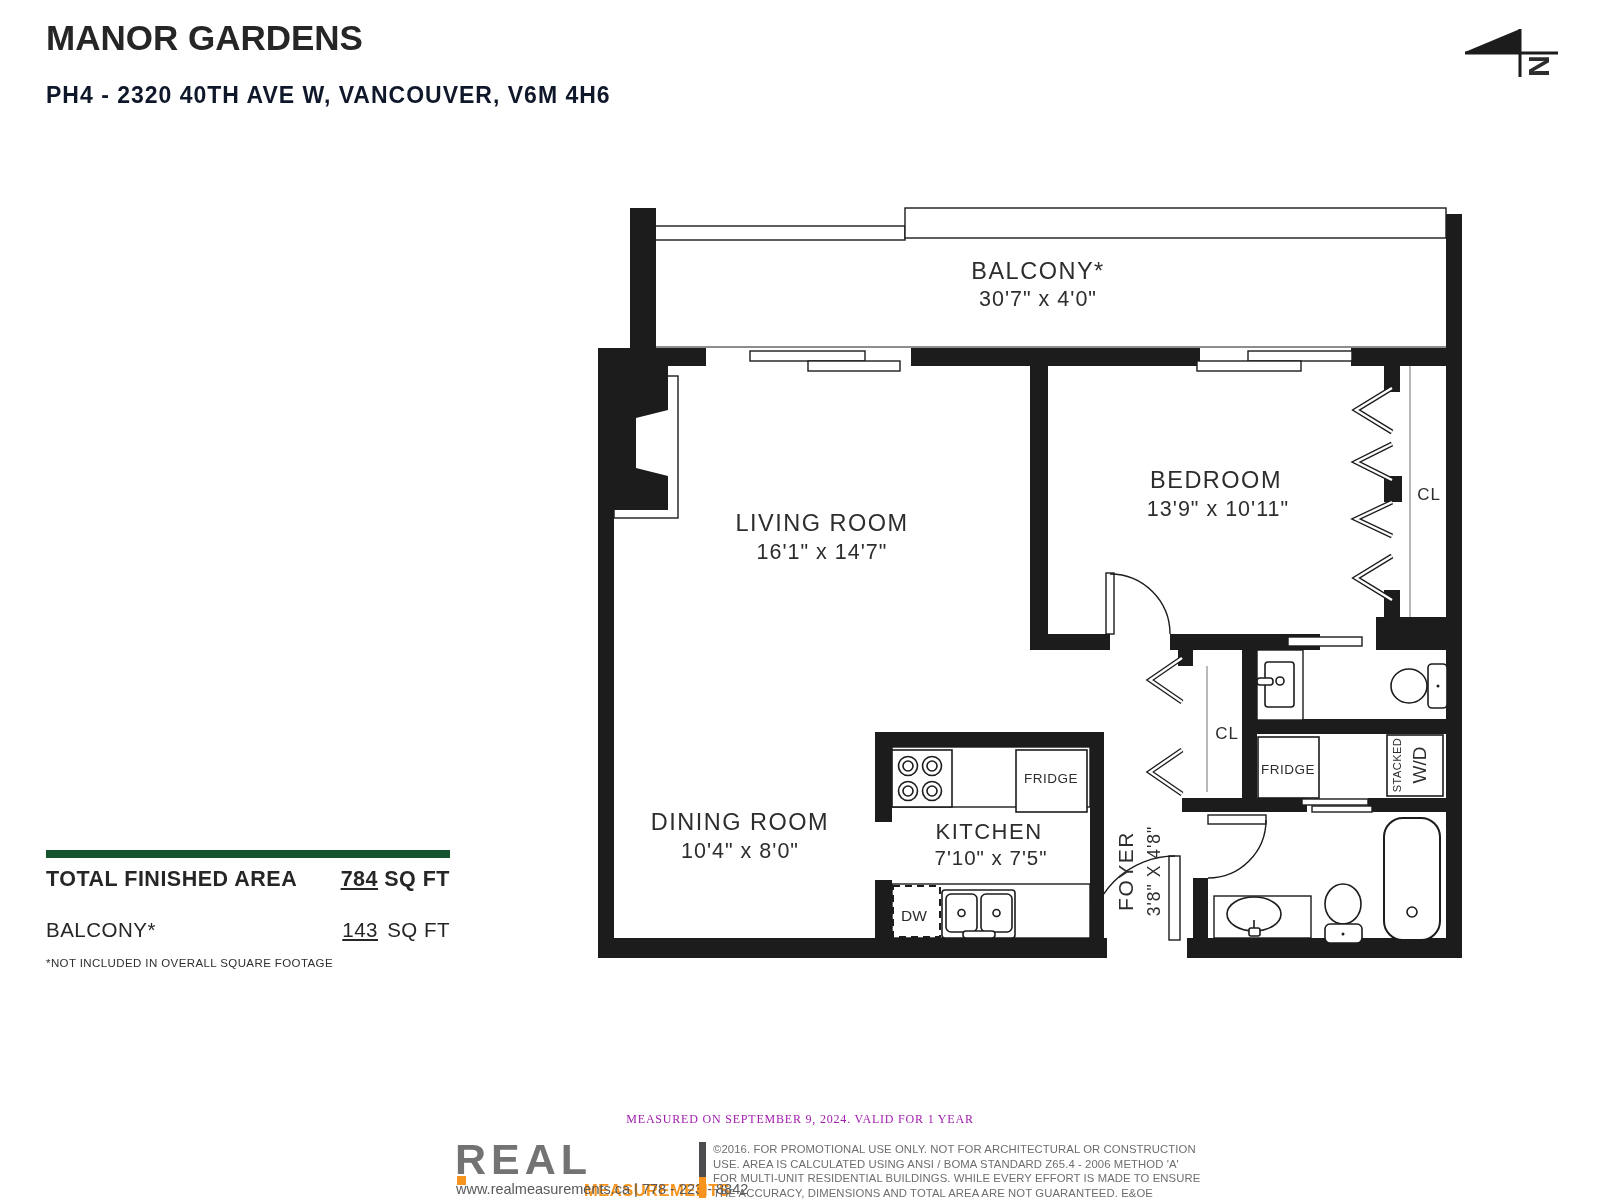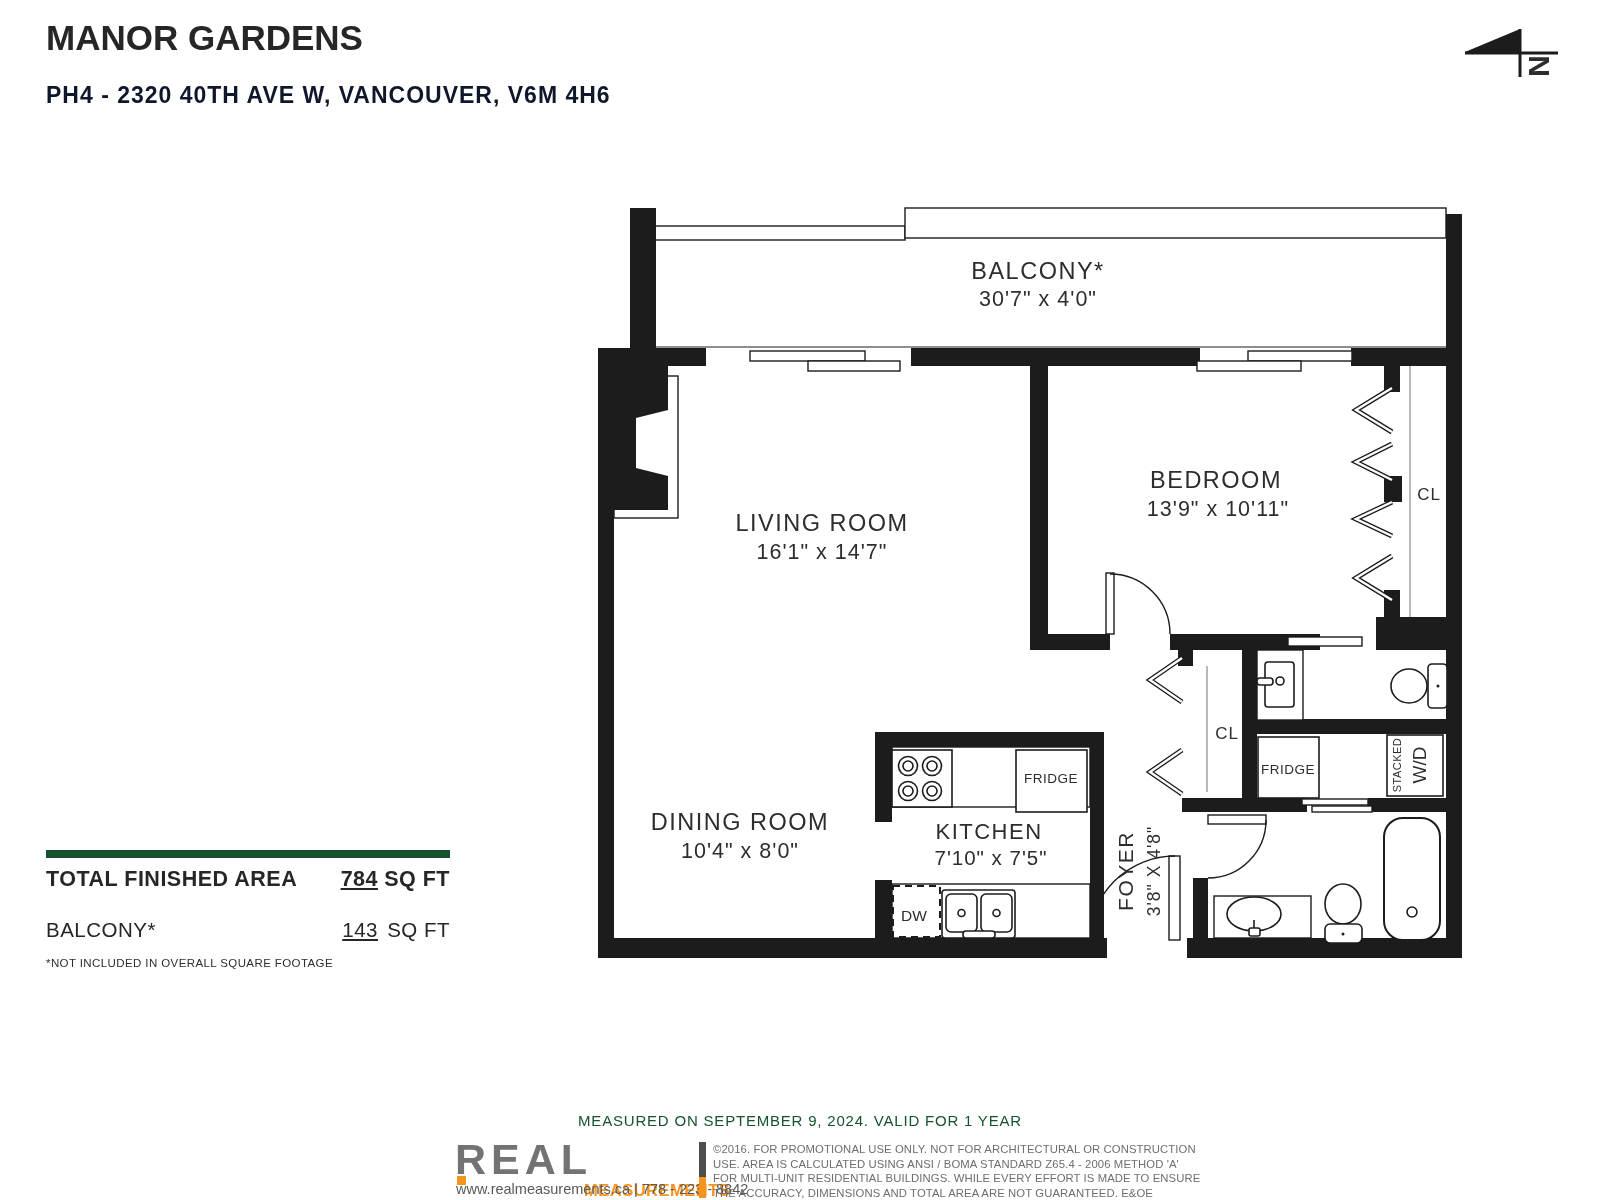--- a/index.html
+++ b/index.html
@@ -9,22 +9,22 @@
   #title{left:46px;top:18px;font-size:35px;font-weight:800;letter-spacing:0px;color:#262626;}
   #address{left:46px;top:82px;font-size:23px;font-weight:700;letter-spacing:1px;color:#0f172a;}
   #area-block{left:46px;top:850px;width:404px;border-top:8px solid #14532d;padding-top:9px;}
   .area-row{display:flex;align-items:baseline;}
   .area-row.total{font-weight:700;font-size:21.5px;letter-spacing:0.5px;}
   .area-row.balcony{font-weight:400;font-size:20.5px;margin-top:26px;letter-spacing:0.5px;}
   .area-row .lbl{flex:1;}
   .area-row .val{width:56px;text-align:right;text-decoration:underline;}
   .area-row .unit{width:72px;text-align:right;}
   #area-note{font-size:11.5px;letter-spacing:0.4px;margin-top:15px;color:#2e2e2e;}
-  #measured{left:430px;top:1112px;width:740px;text-align:center;font-size:15px;
-            letter-spacing:0.8px;color:#14532d;}
+  #measured{left:430px;top:1112px;width:740px;text-align:center;font-size:12px;
+            letter-spacing:0.8px;color:#a21caf;font-family:Liberation Serif, serif;}
   #logo-name{left:455px;top:1138px;font-size:43px;font-weight:900;color:#737373;
              letter-spacing:5px;line-height:43px;}
   #logo-accent{left:457px;top:1176px;width:9px;height:9px;background:#f7941d;}
   #logo-sub{left:584px;top:1143px;font-size:16.5px;font-weight:700;color:#f7941d;
             line-height:19px;letter-spacing:0.5px;white-space:pre;}
   #logo-contact{left:456px;top:1181px;font-size:14.5px;color:#58595b;}
   #logo-bar{left:699px;top:1142px;width:7px;height:56px;
             background:linear-gradient(#4d4d4f 62%,#f7941d 62%);}
   #disclaimer{left:713px;top:1142px;width:500px;font-size:11.3px;line-height:14.6px;
               color:#6e6e70;letter-spacing:0.1px;}

